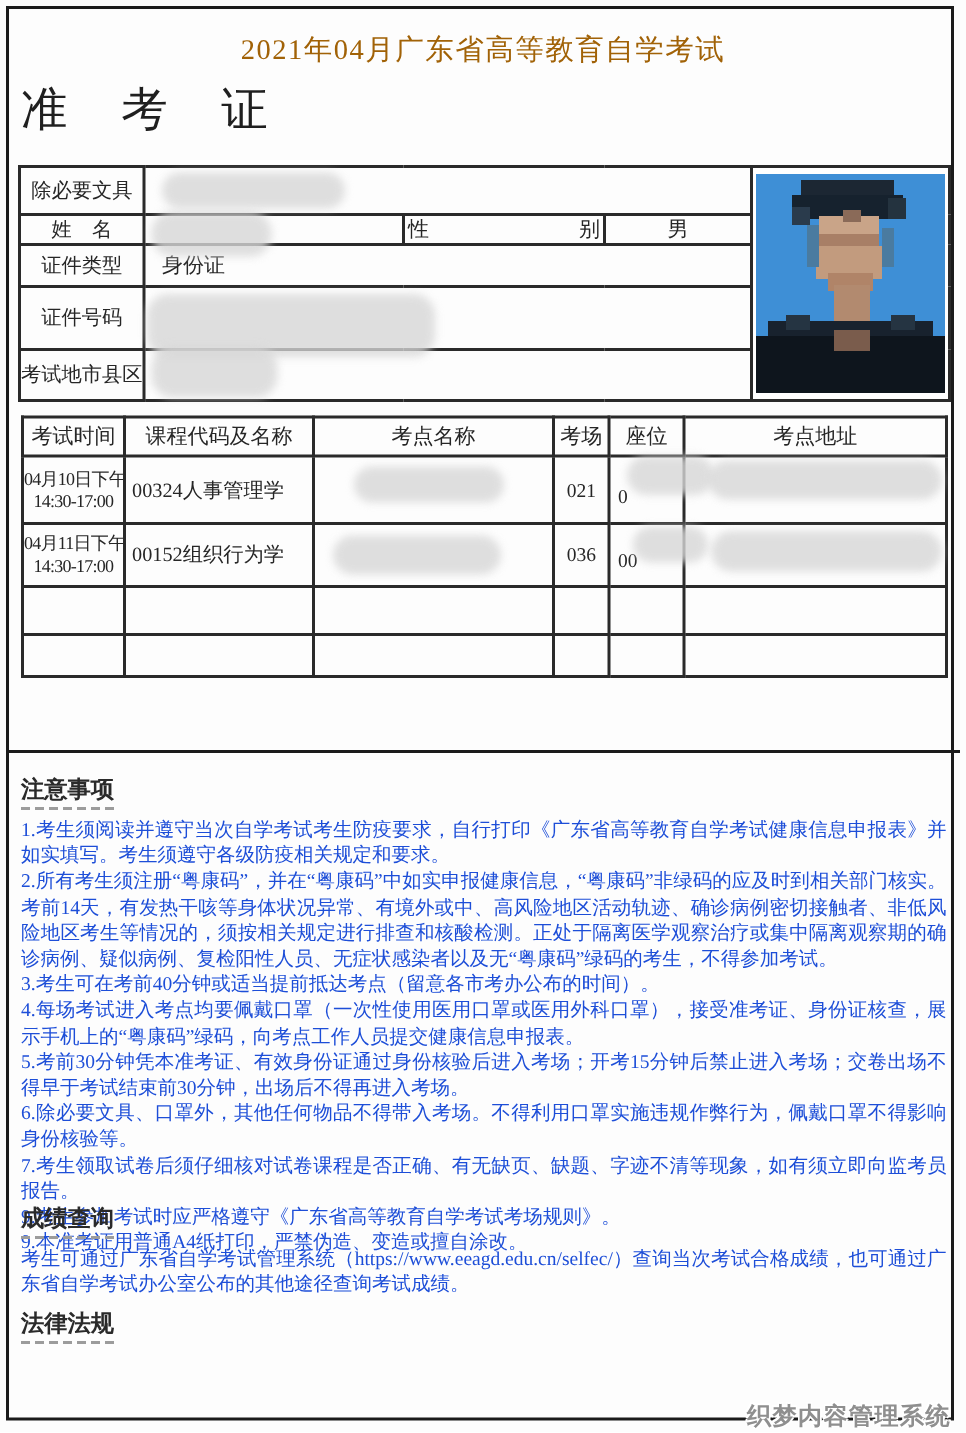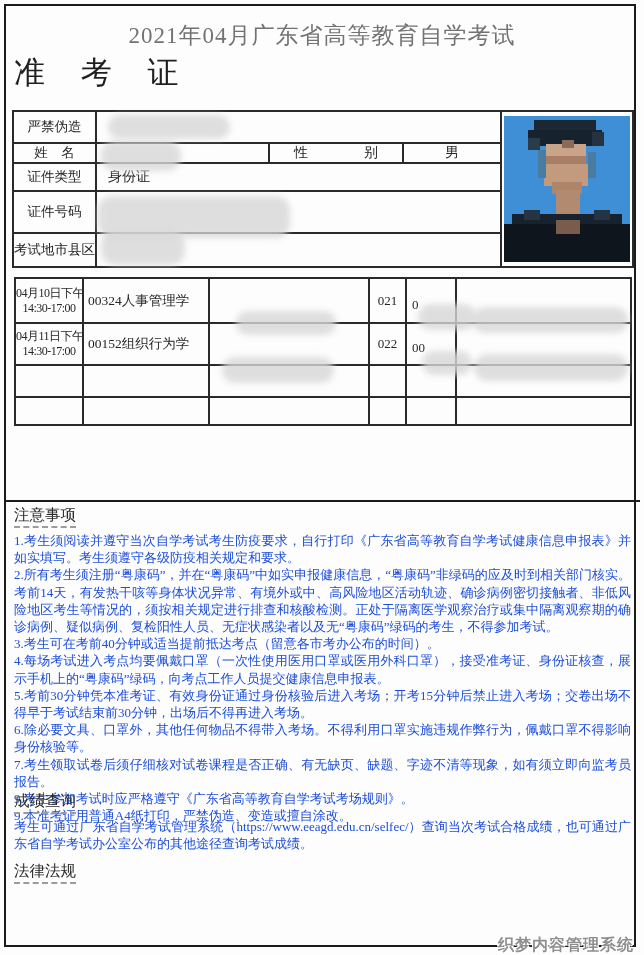--- a/index.html
+++ b/index.html
@@ -1,31 +1,31 @@
 <!DOCTYPE html>
 <html><head>
 <meta charset="utf-8">
 <style>
   html,body{margin:0;padding:0;background:#ffffff;}
   .page{
     position:relative;width:644px;height:955px;background:#fdfdfd;overflow:hidden;
     font-family:"Liberation Serif","DejaVu Serif",serif;color:#262626;
   }
   .frame{position:absolute;left:4px;top:4px;width:632px;height:943px;border:2px solid #1b1b1b;box-sizing:border-box;}
-  .doc-title{position:absolute;left:0;top:20px;width:100%;text-align:center;font-size:23px;letter-spacing:1px;color:#737373;}
+  .doc-title{position:absolute;left:0;top:20px;width:100%;text-align:center;font-size:19px;letter-spacing:1px;color:#a16207;}
   .doc-subtitle{position:absolute;left:0;top:52px;width:100%;text-align:left;font-size:31px;letter-spacing:14px;text-indent:14px;color:#1f1f1f;}
 
   table{border-collapse:collapse;table-layout:fixed;}
   td{border:2px solid #2a2a2a;font-size:14px;color:#262626;overflow:hidden;}
 
   .info-table{position:absolute;left:12px;top:110px;width:620px;}
   .info-table td{text-align:center;vertical-align:middle;padding:0;}
   .info-table td.label{white-space:nowrap;font-size:13.5px;}
   .info-table td.val{text-align:left;padding-left:11px;}
-  .info-table td.gender-label{text-align:justify;text-align-last:justify;padding:0 24px;}
+  .info-table td.gender-label{text-align:justify;text-align-last:justify;padding:0 2px;}
   .r1{height:32px}.r2{height:17px}.r3{height:28px}.r4{height:42px}.r5{height:34px}
   .photo-cell{padding:0;vertical-align:middle;text-align:center;background:#fff;}
   .photo{width:126px;height:146px;display:block;margin:2px auto;}
 
   .sched-table{position:absolute;left:14px;top:277px;width:616px;}
   .sched-table td{text-align:center;vertical-align:middle;padding:0;}
   .sched-table .hrow{height:26px;}
   .sched-table .hrow td{font-size:14px;white-space:nowrap;}
   .sched-table .drow1{height:45px}.sched-table .drow2{height:42px}
   .sched-table .erow1{height:32px}.sched-table .erow2{height:28px}
@@ -34,21 +34,21 @@
   .room-cell{font-size:13px;}
   .seat-cell{text-align:left !important;padding-left:5px !important;font-size:13px;vertical-align:top;padding-top:8px !important;}
 
   .divider{position:absolute;left:4px;top:500px;width:636px;border-top:2.5px solid #1b1b1b;}
 
   .section{position:absolute;left:14px;width:617px;}
   .sec-notes{top:506px;}
   .sec-score{top:792px;}
   .sec-legal{top:862px;}
   .section h2{
-    margin:0 0 4px 0;font-size:15.5px;font-weight:normal;color:#2a2a2a;
+    margin:12px 0 4px 0;font-size:15.5px;font-weight:bold;color:#2a2a2a;
     display:inline-block;border-bottom:2px dashed #9c9c9c;padding-bottom:2px;line-height:18px;
   }
   .section p{margin:0;font-size:13px;line-height:17.2px;text-align:justify;color:#1d4ed8;}
 
   .blob{position:absolute;background:#d7d7d7;opacity:.8;border-radius:14px;filter:blur(3px);}
 
   .watermark{
     position:absolute;right:10px;top:903px;text-align:right;color:#8f8f8f;font-weight:bold;
     font-family:"Liberation Sans","DejaVu Sans",sans-serif;
     text-shadow:1px 1px 0 #ffffff,-1px -1px 0 #ffffff,1px -1px 0 #ffffff,-1px 1px 0 #ffffff;
@@ -69,21 +69,21 @@
   <table class="info-table">
     <colgroup>
         <col style="width:83px">
         <col style="width:173px">
         <col style="width:134px">
         <col style="width:98px">
         <col style="width:132px">
       </colgroup>
     <tbody>
         <tr class="r1">
-      <td class="label">严禁伪造</td>
+      <td class="label">除必要文具</td>
       <td class="val" colspan="3"></td>
       <td class="photo-cell" rowspan="5">
         <svg class="photo" viewBox="0 0 126 146" shape-rendering="crispEdges">
           <rect x="0" y="0" width="126" height="146" fill="#3E8FD6"></rect>
           <rect x="30" y="4" width="62" height="14" fill="#1C2733"></rect>
           <rect x="24" y="14" width="74" height="16" fill="#16222E"></rect>
           <rect x="24" y="22" width="12" height="12" fill="#2A3B4C"></rect>
           <rect x="88" y="16" width="12" height="14" fill="#24333F"></rect>
           <rect x="42" y="28" width="40" height="18" fill="#C9A488"></rect>
           <rect x="58" y="24" width="12" height="8" fill="#8A6A58"></rect>
@@ -125,39 +125,47 @@
   <table class="sched-table">
     <colgroup>
         <col style="width:68px">
         <col style="width:126px">
         <col style="width:160px">
         <col style="width:37px">
         <col style="width:50px">
         <col style="width:175px">
       </colgroup>
     <tbody>
+        <tr class="hrow">
+      <td>考试时间</td>
+      <td>课程代码及名称</td>
+      <td>考点名称</td>
+      <td>考场</td>
+      <td>座位</td>
+      <td>考点地址</td>
+    </tr>
     <tr class="drow1">
       <td class="time-cell">
         <div>04月10日下午</div>
         <div>14:30-17:00</div>
       </td>
       <td class="course-cell">00324人事管理学</td>
       <td></td>
       <td class="room-cell">021</td>
       <td class="seat-cell">0</td>
       <td></td>
     </tr>
     <tr class="drow2">
       <td class="time-cell">
         <div>04月11日下午</div>
         <div>14:30-17:00</div>
       </td>
       <td class="course-cell">00152组织行为学</td>
       <td></td>
-      <td class="room-cell">022</td>
+      <td class="room-cell">036</td>
       <td class="seat-cell">00</td>
       <td></td>
     </tr>
     <tr class="erow1">
       <td></td>
           <td></td>
           <td></td>
       <td></td>
           <td></td>
           <td></td>

